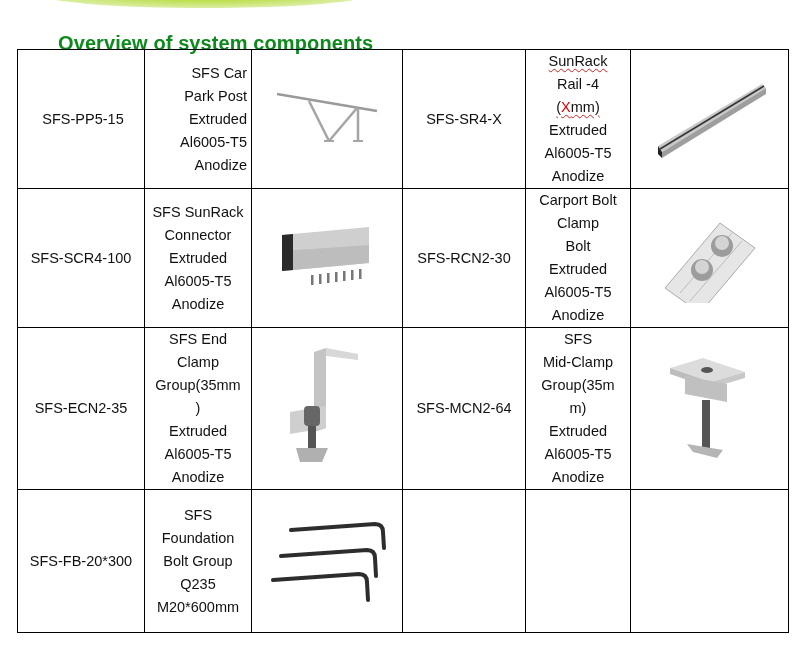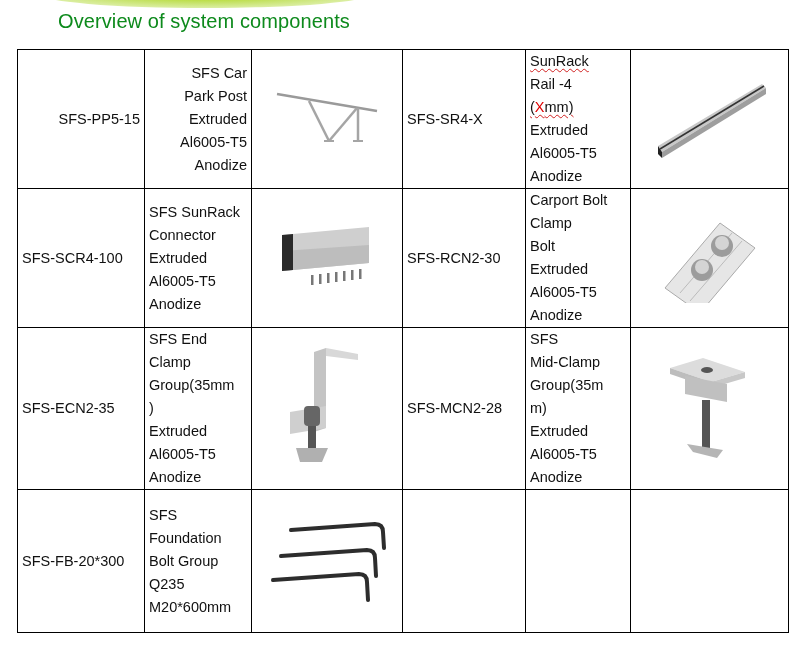--- a/index.html
+++ b/index.html
@@ -1,28 +1,28 @@
 <!DOCTYPE html>
 <html><head>
   <meta charset="utf-8">
   <style>
     html, body { margin: 0; padding: 0; background: #ffffff; }
     body { width: 806px; height: 645px; position: relative; overflow: hidden;
            font-family: "Liberation Sans", sans-serif; color: #111; }
     .swoosh { position: absolute; left: 40px; top: -6px; width: 330px; height: 14px;
               border-radius: 0 0 50% 50% / 0 0 100% 100%;
               background: radial-gradient(ellipse at 50% 0%, #a8d400 0%, #c6e36a 45%, #e3f2b8 80%, rgba(255,255,255,0) 100%); }
-    .title { position: absolute; left: 58px; top: 10px; font-size: 20px; font-weight: normal;
+    .title { position: absolute; left: 58px; top: 32px; font-size: 20px; font-weight: bold;
              color: #0d8a1c; letter-spacing: 0.1px; }
     table.grid { position: absolute; left: 17px; top: 49px; border-collapse: collapse;
                  table-layout: fixed; width: 771px; }
-    table.grid td { border: 1.5px solid #000; text-align: left; vertical-align: middle;
+    table.grid td { border: 1.5px solid #000; text-align: center; vertical-align: middle;
                     font-size: 14.5px; line-height: 23px; padding: 0 4px; }
     td.code { font-size: 14.5px; }
-    td.code.left { text-align: right; padding-left: 8px; }
+    td.code.left { text-align: center; padding-left: 8px; }
     td.desc.left { text-align: right; padding-left: 7px; }
     .row1 { height: 136px; } .row2 { height: 137px; } .row3 { height: 161px; } .row4 { height: 143px; }
     .pic { display: block; margin: 0 auto; }
     .red { color: #e00000; }
     .squig { text-decoration: underline wavy #d02020; text-decoration-thickness: 1px; text-underline-offset: 2px; }
   </style>
 </head>
 <body>
 
 <div class="swoosh"></div>
@@ -138,21 +138,21 @@
     <td>
       <svg class="pic" width="90" height="125" viewBox="0 0 90 125">
         <polygon points="32,6 44,2 44,82 32,86" fill="#c4c4c4"></polygon>
         <polygon points="44,2 76,8 76,14 44,10" fill="#d8d8d8"></polygon>
         <polygon points="8,66 44,60 44,82 8,88" fill="#cfcfcf"></polygon>
         <rect x="22" y="60" width="16" height="20" rx="4" fill="#666"></rect>
         <rect x="26" y="80" width="8" height="22" fill="#555"></rect>
         <polygon points="14,102 46,102 40,116 18,116" fill="#b0b0b0"></polygon>
       </svg>
     </td>
-    <td class="code">SFS-MCN2-28</td>
+    <td class="code">SFS-MCN2-64</td>
     <td class="desc">
       <div>SFS</div>
       <div>Mid-Clamp</div>
       <div>Group(35m</div>
       <div>m)</div>
       <div>Extruded</div>
       <div>Al6005-T5</div>
       <div>Anodize</div>
     </td>
     <td>

